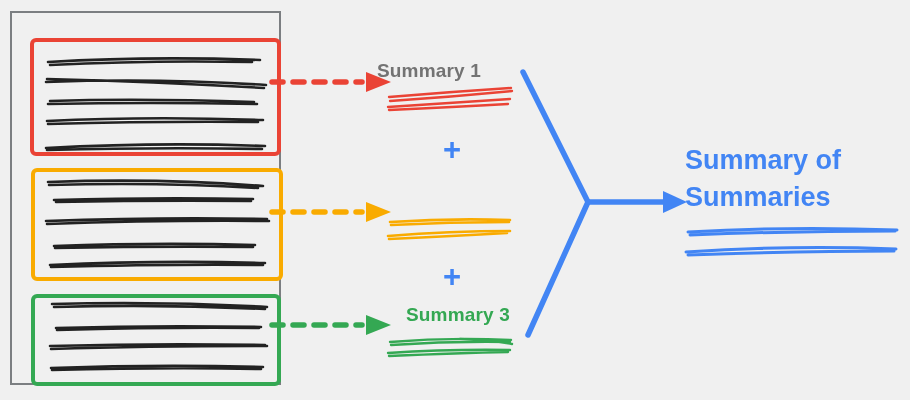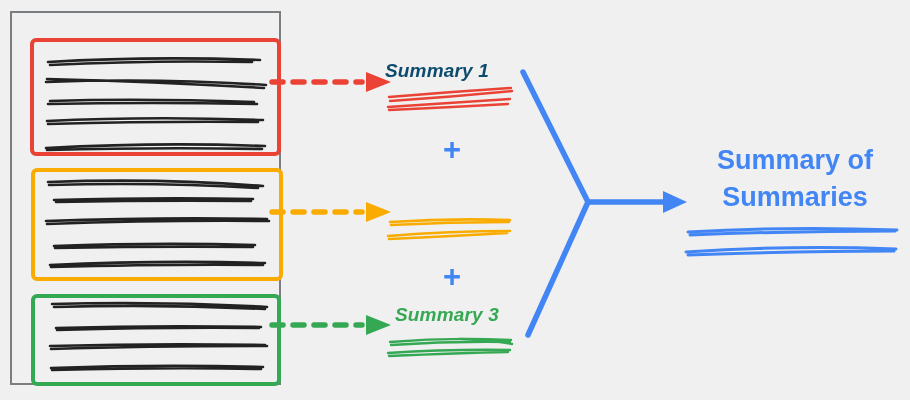--- a/index.html
+++ b/index.html
@@ -45,41 +45,40 @@
 
   
   .summary-label {
     position: absolute;
     width: 150px;
     text-align: center;
     font-size: 19px;
     font-weight: 700;
     letter-spacing: 0.2px;
   }
-  .summary-1 { left: 362px; top: 60px;  color: #0c4a6e; font-style: italic; }
+  .summary-1 { left: 354px; top: 60px;  color: #737373; }
   .summary-2 { left: 378px; top: 189px; color: #F9AB00; }
-  .summary-3 { left: 372px; top: 304px; color: #34A853; font-style: italic; }
+  .summary-3 { left: 383px; top: 304px; color: #34A853; }
 
   .plus {
     position: absolute;
     width: 40px;
     text-align: center;
     font-size: 31px;
     font-weight: 800;
     color: #4285F4;
     line-height: 30px;
   }
   .plus-1 { left: 432px; top: 135px; }
   .plus-2 { left: 432px; top: 262px; }
 
   .result-title {
     position: absolute;
     left: 685px; top: 142px;
     width: 220px;
-    text-align: center;
     font-size: 27px;
     line-height: 37px;
     font-weight: 700;
     color: #4285F4;
   }
 </style>
 </head>
 <body>
 
 <div class="canvas">

